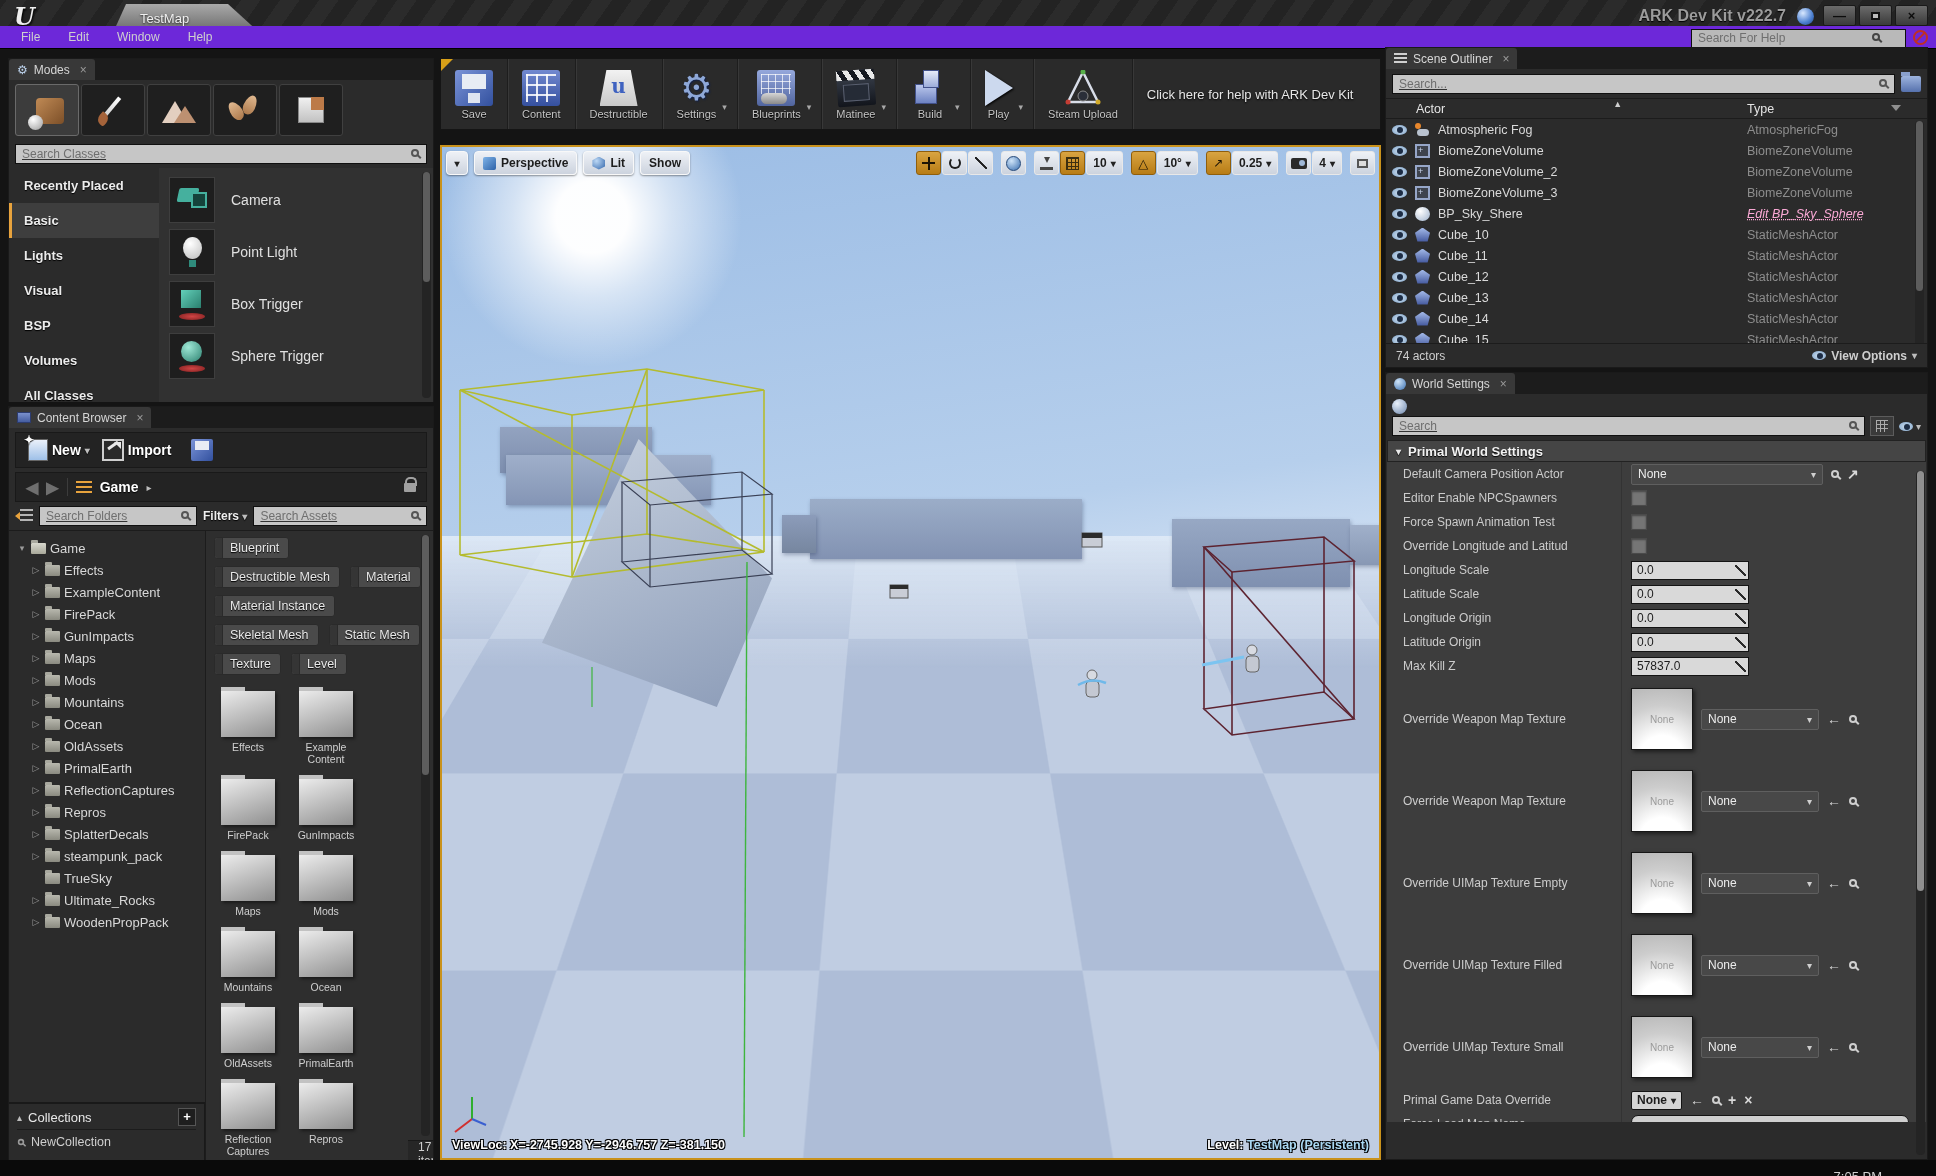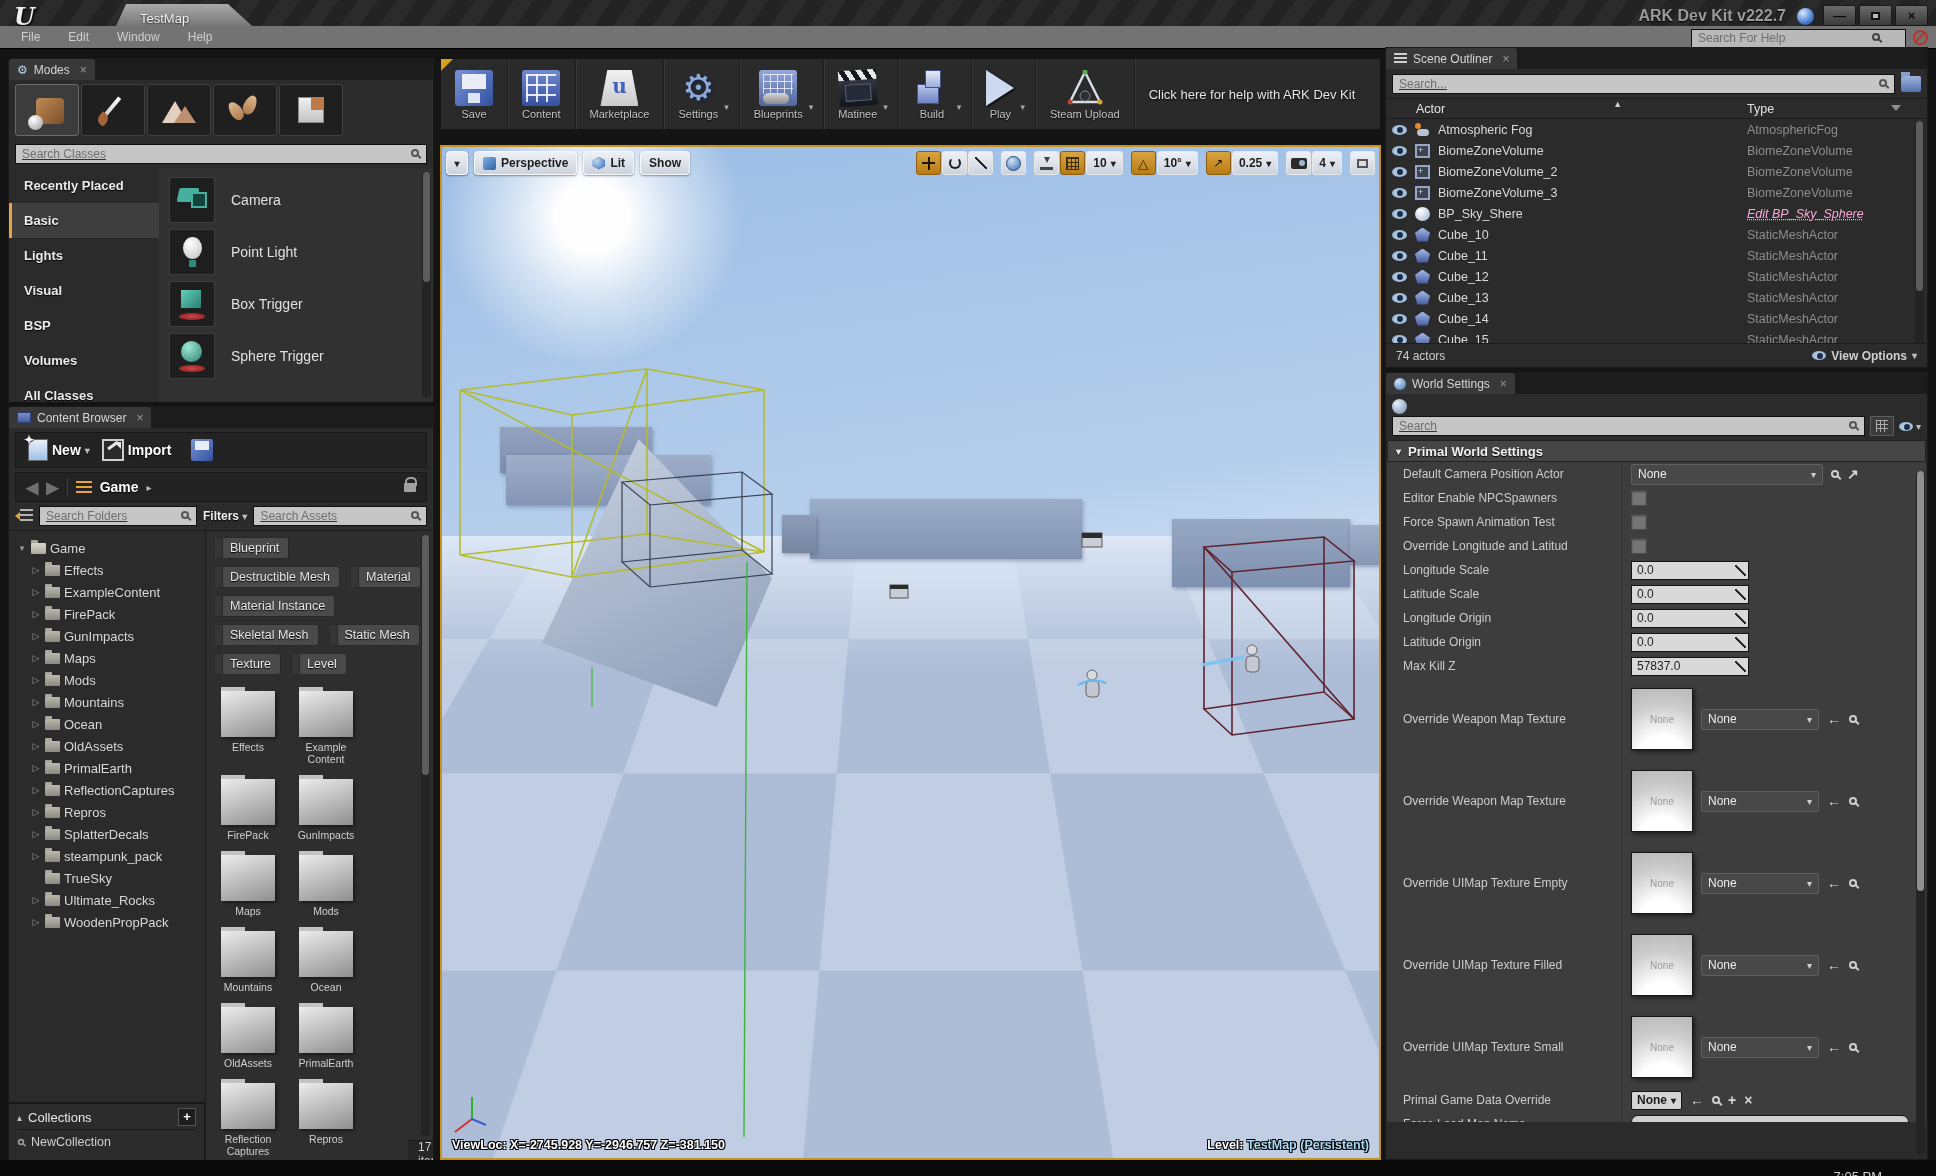--- a/index.html
+++ b/index.html
@@ -18,21 +18,21 @@
     color:#f0f0f0; font-size:13px; line-height:30px; padding-left:28px; text-shadow:0 1px 2px #222; }
   .app-title { position:absolute; right:150px; top:7px; color:#9b9b9b; font-size:16px; font-weight:bold; text-shadow:0 1px 1px #000; }
   .web-icon { position:absolute; right:122px; top:8px; width:17px; height:17px; border-radius:50%;
     background:radial-gradient(circle at 35% 30%, #d8e8ff, #4a7ecf 60%, #24427e); }
   .winbtns { position:absolute; right:8px; top:5px; display:flex; gap:3px; }
   .winbtn { width:33px; height:21px; background:linear-gradient(#6b6b6b,#3a3a3a); border:1px solid #191919;
     color:#0c0c0c; font-size:13px; font-weight:bold; text-align:center; line-height:19px; border-radius:2px; }
   .winbtn .rbox { display:inline-block; width:9px; height:8px; border:2px solid #111; margin-top:5px; background:#bbb; }
 
   
-  .menubar { position:absolute; left:0; top:26px; width:100%; height:23px; background:#737373; border-bottom:1px solid #000; }
+  .menubar { position:absolute; left:0; top:26px; width:100%; height:23px; background:#6d28d9; border-bottom:1px solid #000; }
   .menus { display:flex; height:100%; align-items:center; padding-left:8px; gap:2px; }
   .menu-item { color:#cfcfcf; font-size:12px; padding:3px 13px; }
   .helpsearch { position:absolute; right:30px; top:2px; width:215px; height:19px; }
   .helpsearch input { width:100%; height:100%; background:#b9b9b9; border:1px solid #0e0e0e; font-size:12px; color:#3c3c3c; padding:0 20px 0 6px; font-family:"Liberation Sans",sans-serif;}
   .no-icon { position:absolute; right:8px; top:4px; width:15px; height:15px; border:2px solid #c03024; border-radius:50%; }
   .no-icon::after { content:''; position:absolute; left:-1px; top:4px; width:13px; height:2px; background:#c03024; transform:rotate(-45deg); }
 
   
   .panel { position:absolute; background:#2b2b2b; border:1px solid #1a1a1a; }
   .tabstrip { height:21px; background:#1c1c1c; display:flex; align-items:flex-end; }
@@ -298,21 +298,21 @@
         </div>
         <div class="tb-group">
           <div class="tb-btn">
             <div class="tbi tbi-grid"></div>
             <span class="lab">Content</span>
           </div>
         </div>
         <div class="tb-group">
           <div class="tb-btn">
             <div class="tbi tbi-bag"></div>
-            <span class="lab">Marketplace</span>
+            <span class="lab">Destructible</span>
           </div>
         </div>
         <div class="tb-group">
           <div class="tb-btn">
             <div class="tbi tbi-gear">⚙</div>
             <span class="lab">Settings</span>
           </div>
           <span class="tb-caret">▾</span>
         </div>
         <div class="tb-group">

